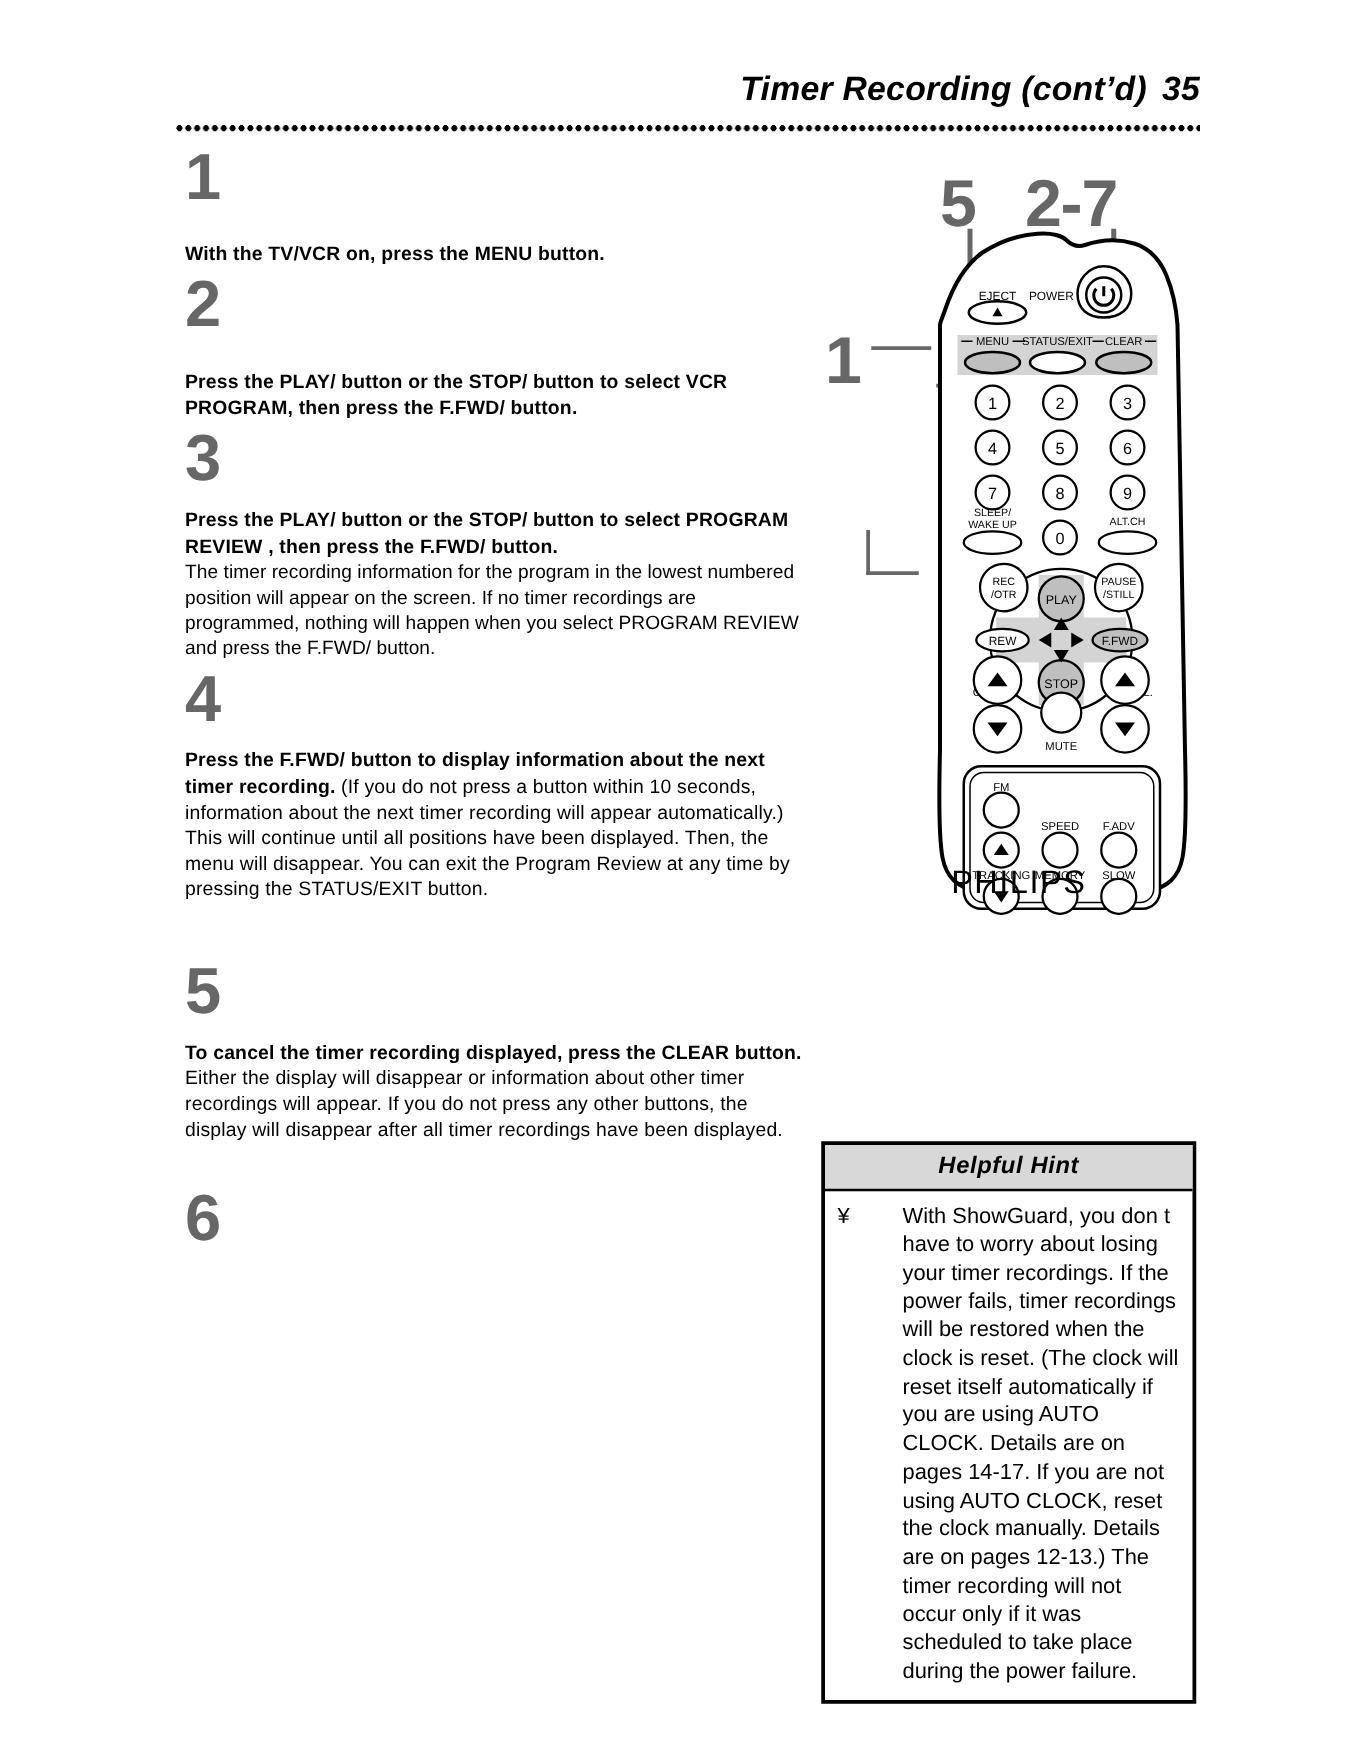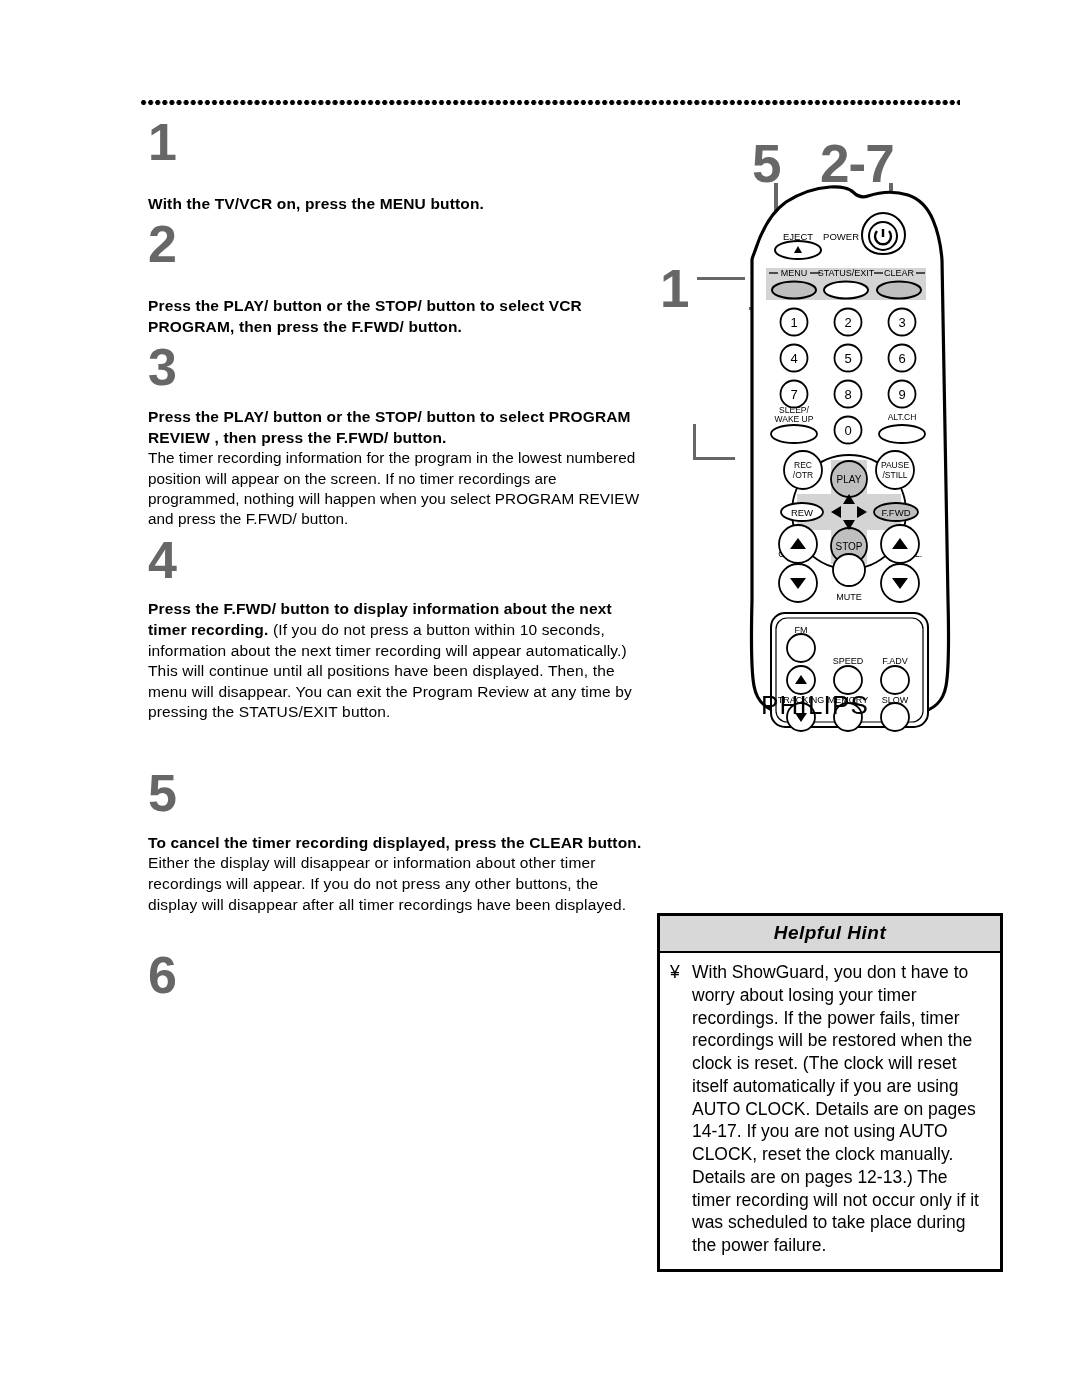--- a/index.html
+++ b/index.html
@@ -108,21 +108,21 @@
     width: 320px;
     height: 640px;
   }
   .remote-svg { display: block; }
 
   
   .hint-box {
     position: absolute;
     left: 657px;
     top: 913px;
-    width: 346px;
+    width: 300px;
     border: 3px solid #000;
     background: #fff;
     box-sizing: border-box;
   }
   .hint-head {
     background: #d8d8d8;
     border-bottom: 2px solid #000;
     text-align: center;
     font-style: italic;
     font-weight: bold;
@@ -130,27 +130,30 @@
     letter-spacing: 0.5px;
     padding: 6px 0 7px 0;
   }
   .hint-body {
     padding: 8px 10px 12px 10px;
     font-size: 17.5px;
     line-height: 1.30;
   }
   .hint-item { display: flex; }
   .hint-bullet { width: 22px; flex: 0 0 22px; }
-  .hint-text { flex: 1 1 auto; }
+  .hint-text { flex: 1 1 auto; margin-left: 30px; }
 </style>
 </head>
 <body>
 
 <div id="page">
 
+  <div class="page-header">
+    <span>Timer Recording (cont’d)</span><span class="pagenum">35</span>
+  </div>
   <div class="dotrule"></div>
 
   <div class="left-col">
 
 
     <div class="step">
       <div class="step-num">1</div>
       <div class="gapA"></div>
       <div class="step-lead">With the TV/VCR on, press the MENU button.</div>
     </div>

